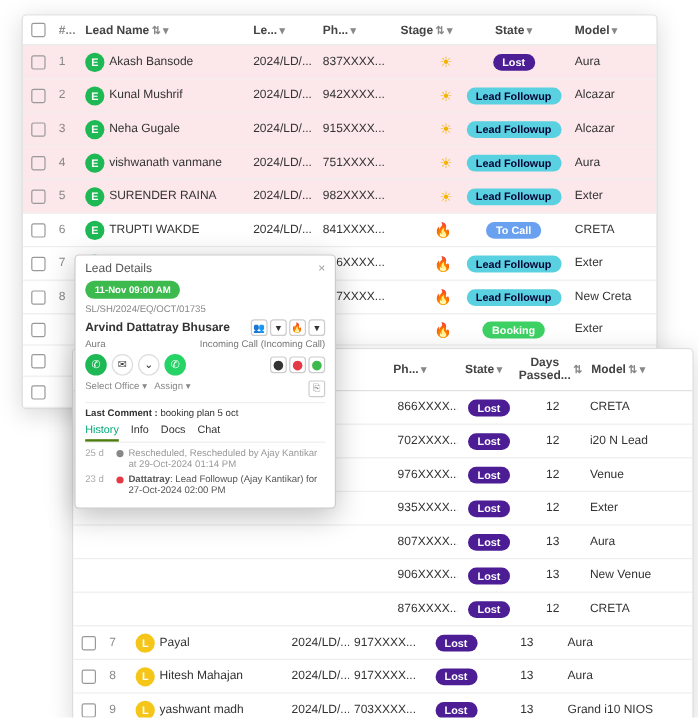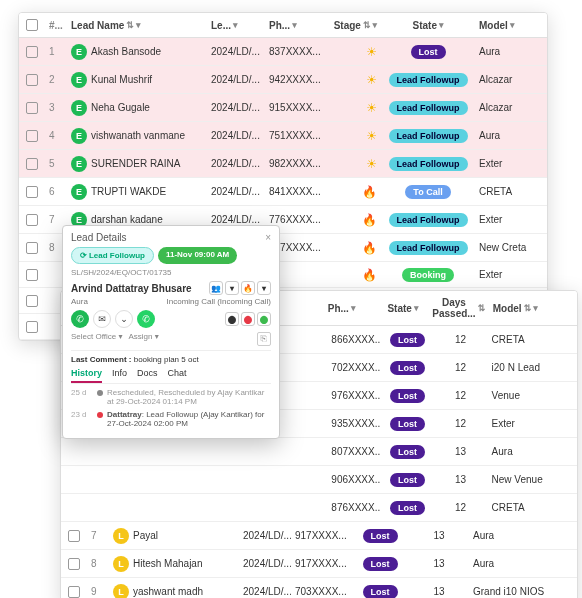--- a/index.html
+++ b/index.html
@@ -35,38 +35,38 @@
   .sort-ic{color:#888;font-size:9px}
   .filter-ic{color:#888;font-size:9px}
   .badge{padding:2px 8px;border-radius:10px;font-size:9px;font-weight:600;display:inline-block}
   .b-lost{background:#4c1d95;color:#fff}
   .b-follow{background:#5ad1e0;color:#003}
   .b-tocall{background:#6aa0f0;color:#fff}
   .b-booking{background:#3dd164;color:#fff}
   .sun{color:#f5b301;font-size:12px}
   .fire{color:#ff4800;font-size:12px}
   
-  .popup{position:absolute;top:225px;left:62px;width:218px;background:#fff;border:1px solid #ccc;border-radius:4px;box-shadow:0 6px 24px rgba(0,0,0,.25);padding:6px 8px;font-size:9px;z-index:10}
+  .popup{position:absolute;top:212px;left:62px;width:218px;background:#fff;border:1px solid #ccc;border-radius:4px;box-shadow:0 6px 24px rgba(0,0,0,.25);padding:6px 8px;font-size:9px;z-index:10}
   .popup .ttl{display:flex;justify-content:space-between;align-items:center;font-size:10px;color:#555;margin-bottom:4px}
   .popup .chips{display:flex;gap:4px;margin-bottom:4px}
   .chip{padding:3px 8px;border-radius:10px;font-size:8px;font-weight:600}
   .chip-teal{background:#d1f7f5;color:#0a7;border:1px solid #7ddcd4}
   .chip-green{background:#3dba4e;color:#fff}
   .popup .ref{font-size:8px;color:#888;margin-bottom:4px}
   .popup .nm{font-size:10px;font-weight:700;margin-bottom:2px;display:flex;justify-content:space-between;align-items:center}
   .popup .sub{font-size:8px;color:#777;display:flex;justify-content:space-between;margin-bottom:4px}
   .iconrow{display:flex;gap:4px;margin-bottom:4px;align-items:center}
   .ic-circ{width:18px;height:18px;border-radius:50%;display:flex;align-items:center;justify-content:center;font-size:9px;border:1px solid #ddd}
   .ic-g{background:#1eb955;color:#fff;border:none}
   .ic-wa{background:#25d366;color:#fff;border:none}
   .popup .selrow{display:flex;gap:6px;font-size:8px;color:#888;border-bottom:1px solid #eee;padding-bottom:4px;margin-bottom:4px}
   .popup .lc{font-size:8px;margin-bottom:4px}
   .popup .tabs{display:flex;gap:10px;font-size:9px;border-bottom:1px solid #eee;margin-bottom:4px}
   .popup .tabs span{padding-bottom:3px}
-  .popup .tabs .act{color:#0a7;border-bottom:2px solid #be185d;font-weight:700}
+  .popup .tabs .act{color:#0a7;border-bottom:2px solid #4d7c0f;font-weight:400}
   .hist{font-size:8px;color:#555}
   .hist .item{display:flex;gap:4px;margin-bottom:4px}
   .hist .dot{width:6px;height:6px;border-radius:50%;margin-top:2px;flex-shrink:0}
   .dot-g{background:#888}
   .dot-r{background:#e63946}
   .hist .when{color:#aaa;width:22px;flex-shrink:0}
   .hist b{font-weight:700}
   .mini-ic{display:inline-flex;gap:2px}
   .mini-ic span{width:14px;height:14px;border:1px solid #ccc;border-radius:3px;display:flex;align-items:center;justify-content:center;font-size:8px}
   .close-x{color:#999;cursor:pointer}
@@ -456,21 +456,20 @@
   </div>
     </div>
 </div>
 
 <div class="popup">
   <div class="ttl">
     <span>Lead Details</span>
     <span class="close-x">×</span>
   </div>
   <div class="chips">
-    <span class="chip chip-teal">⟳ <span>Lead Followup</span></span>
     <span class="chip chip-green">11-Nov 09:00 AM</span>
   </div>
   <div class="ref">SL/SH/2024/EQ/OCT/01735</div>
   <div class="nm">
     <span>Arvind Dattatray Bhusare</span>
     <span class="mini-ic">
         <span style="color:#d33">👥</span>
         <span>▾</span>
         <span style="color:#ff4800">🔥</span>
         <span>▾</span>

